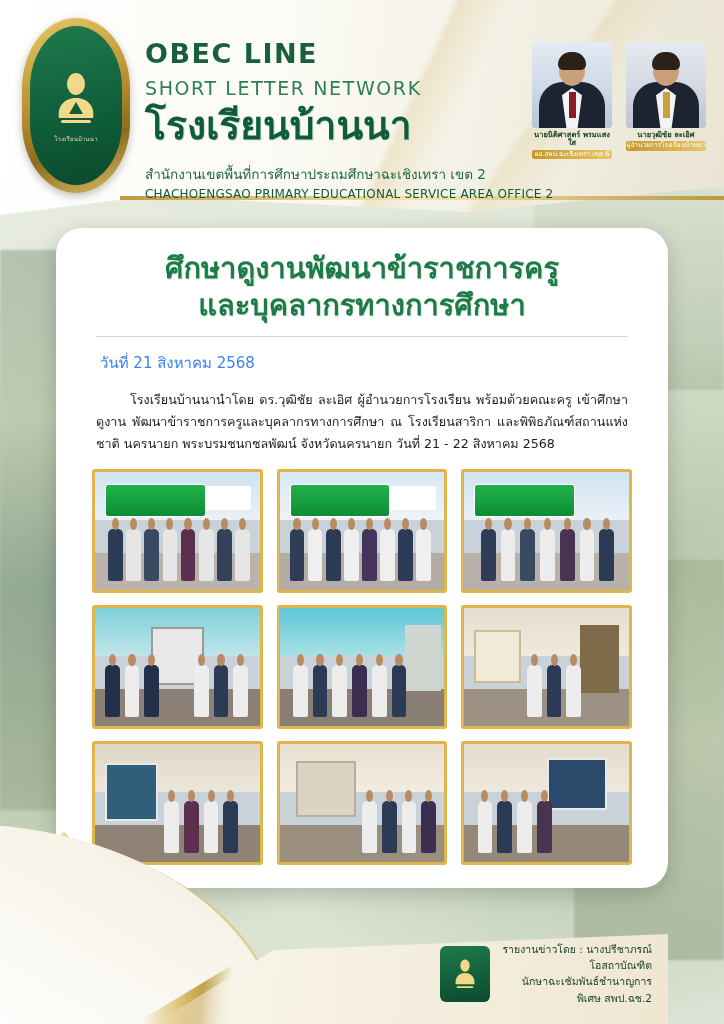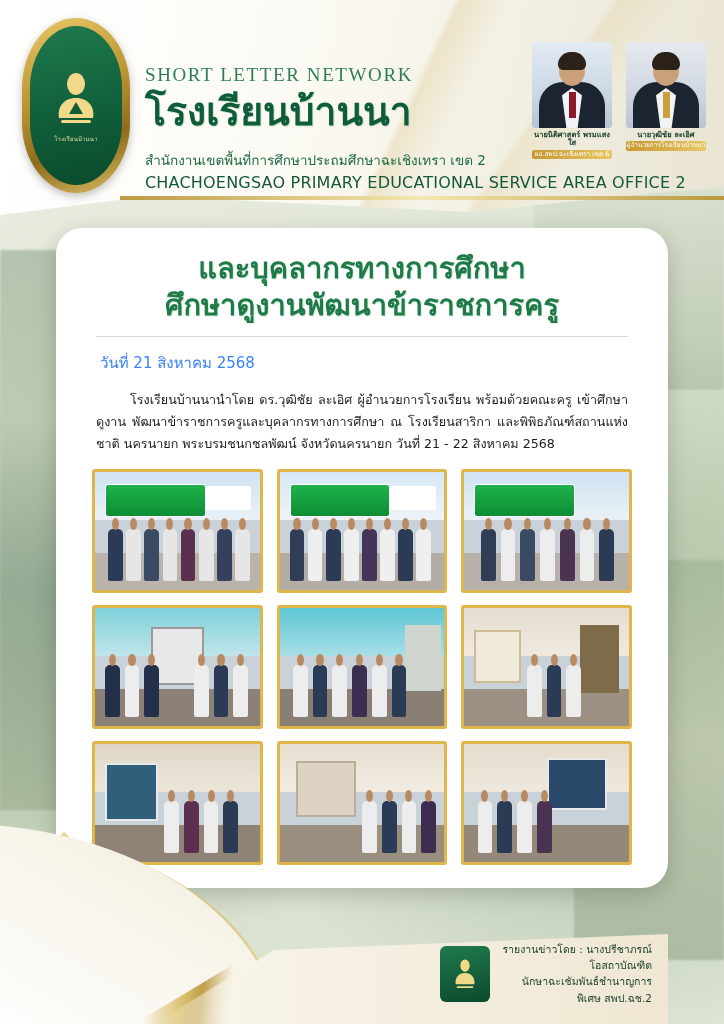--- a/index.html
+++ b/index.html
@@ -44,25 +44,25 @@
     box-shadow:0 3px 8px rgba(0,0,0,.25);}
   .crest-inner{position:absolute;left:8px;top:8px;right:8px;bottom:8px;
     border-radius:46px 46px 46px 46px / 62px 62px 62px 62px;
     background:linear-gradient(170deg,#1f7a4d,#0f5c39 60%,#0a4a2d);
     display:flex;flex-direction:column;align-items:center;justify-content:center;}
   .crest-emblem{width:54px;height:62px;display:block;}
   .crest-ribbon{margin-top:6px;font-size:6px;color:#f0e2a8;letter-spacing:.2px;text-align:center;line-height:1.1;}
 
   .h-title{position:absolute;left:145px;top:40px;color:#0f5c39;}
   .h-obec{font-size:27px;font-weight:bold;letter-spacing:1.5px;color:#17603b;line-height:1;}
-  .h-short{margin-top:25px;font-size:19px;letter-spacing:1.6px;color:#2f7f55;line-height:1;font-family:Liberation Serif, serif;}
+  .h-short{margin-top:12px;font-size:19px;letter-spacing:1.6px;color:#2f7f55;line-height:1;}
   .h-school{margin-top:6px;font-size:39px;font-weight:bold;color:#0f5c39;line-height:1.15;
     text-shadow:1px 1px 0 #cfe2d4;}
   .h-area{margin-top:14px;font-size:13.5px;color:#1e6b43;}
-  .h-area-en{margin-top:2px;font-size:16px;color:#14583a;letter-spacing:.2px;}
+  .h-area-en{margin-top:2px;font-size:12px;color:#14583a;letter-spacing:.2px;}
 
   .portraits{position:absolute;right:18px;top:42px;display:flex;gap:14px;}
   .portrait{width:80px;text-align:center;}
   .portrait .pic{width:80px;height:86px;border-radius:4px;overflow:hidden;position:relative;
     background:linear-gradient(180deg,#d9e3ec,#b9c7d6);}
   .p-bgA{position:absolute;inset:0;background:linear-gradient(180deg,#e3ebf3 0%,#cdd9e6 55%,#b5c5d6 100%);}
   .p-bgB{position:absolute;inset:0;background:linear-gradient(180deg,#e6eaf0 0%,#d2d8e2 55%,#bcc4d2 100%);}
   .p-head{position:absolute;left:50%;top:14px;width:26px;height:30px;margin-left:-13px;border-radius:50%;
     background:#caa07a;}
   .p-hair{position:absolute;left:50%;top:10px;width:28px;height:18px;margin-left:-14px;
@@ -145,20 +145,21 @@
           <ellipse cx="27" cy="16" rx="9" ry="11" fill="#f2d98a"></ellipse>
           <path d="M27 30 C14 30 8 40 10 50 L44 50 C46 40 40 30 27 30 Z" fill="#f2d98a"></path>
           <path d="M27 34 L20 46 L34 46 Z" fill="#0f5c39"></path>
           <rect x="12" y="52" width="30" height="3" rx="1.5" fill="#f2d98a"></rect>
         </svg>
         <div class="crest-ribbon">โรงเรียนบ้านนา</div>
       </div>
     </div>
 
     <div class="h-title">
+      <div class="h-obec">OBEC LINE</div>
       <div class="h-short">SHORT LETTER NETWORK</div>
       <div class="h-school">โรงเรียนบ้านนา</div>
       <div class="h-area">สำนักงานเขตพื้นที่การศึกษาประถมศึกษาฉะเชิงเทรา เขต 2</div>
       <div class="h-area-en">CHACHOENGSAO PRIMARY EDUCATIONAL SERVICE AREA OFFICE 2</div>
     </div>
 
     <div class="portraits">
       <div class="portrait">
         <div class="pic">
           <div class="p-bgA"></div>
@@ -181,22 +182,22 @@
             <div class="p-hair"></div>
         </div>
         <div class="p-name">นายวุฒิชัย ละเอิศ</div>
         <div class="p-role">ผู้อำนวยการโรงเรียนบ้านนา</div>
       </div>
     </div>
   </div>
 
   <div class="card">
     <div class="card-title">
+      <div>ศึกษาดูงานพัฒนาข้าราชการครู</div>
       <div>และบุคลากรทางการศึกษา</div>
-      <div>ศึกษาดูงานพัฒนาข้าราชการครู</div>
     </div>
     <div class="title-rule"></div>
     <div class="card-date">วันที่ 21 สิงหาคม 2568</div>
 
     <div class="card-body">
       <span class="indent"></span><span>โรงเรียนบ้านนานำโดย ดร.วุฒิชัย ละเอิศ ผู้อำนวยการโรงเรียน พร้อมด้วยคณะครู เข้าศึกษาดูงาน</span>
       <span>พัฒนาข้าราชการครูและบุคลากรทางการศึกษา     ณ     โรงเรียนสาริกา     และพิพิธภัณฑ์สถานแห่งชาติ</span>
       <span>นครนายก พระบรมชนกชลพัฒน์ จังหวัดนครนายก วันที่ 21 - 22 สิงหาคม 2568</span>
     </div>
 

